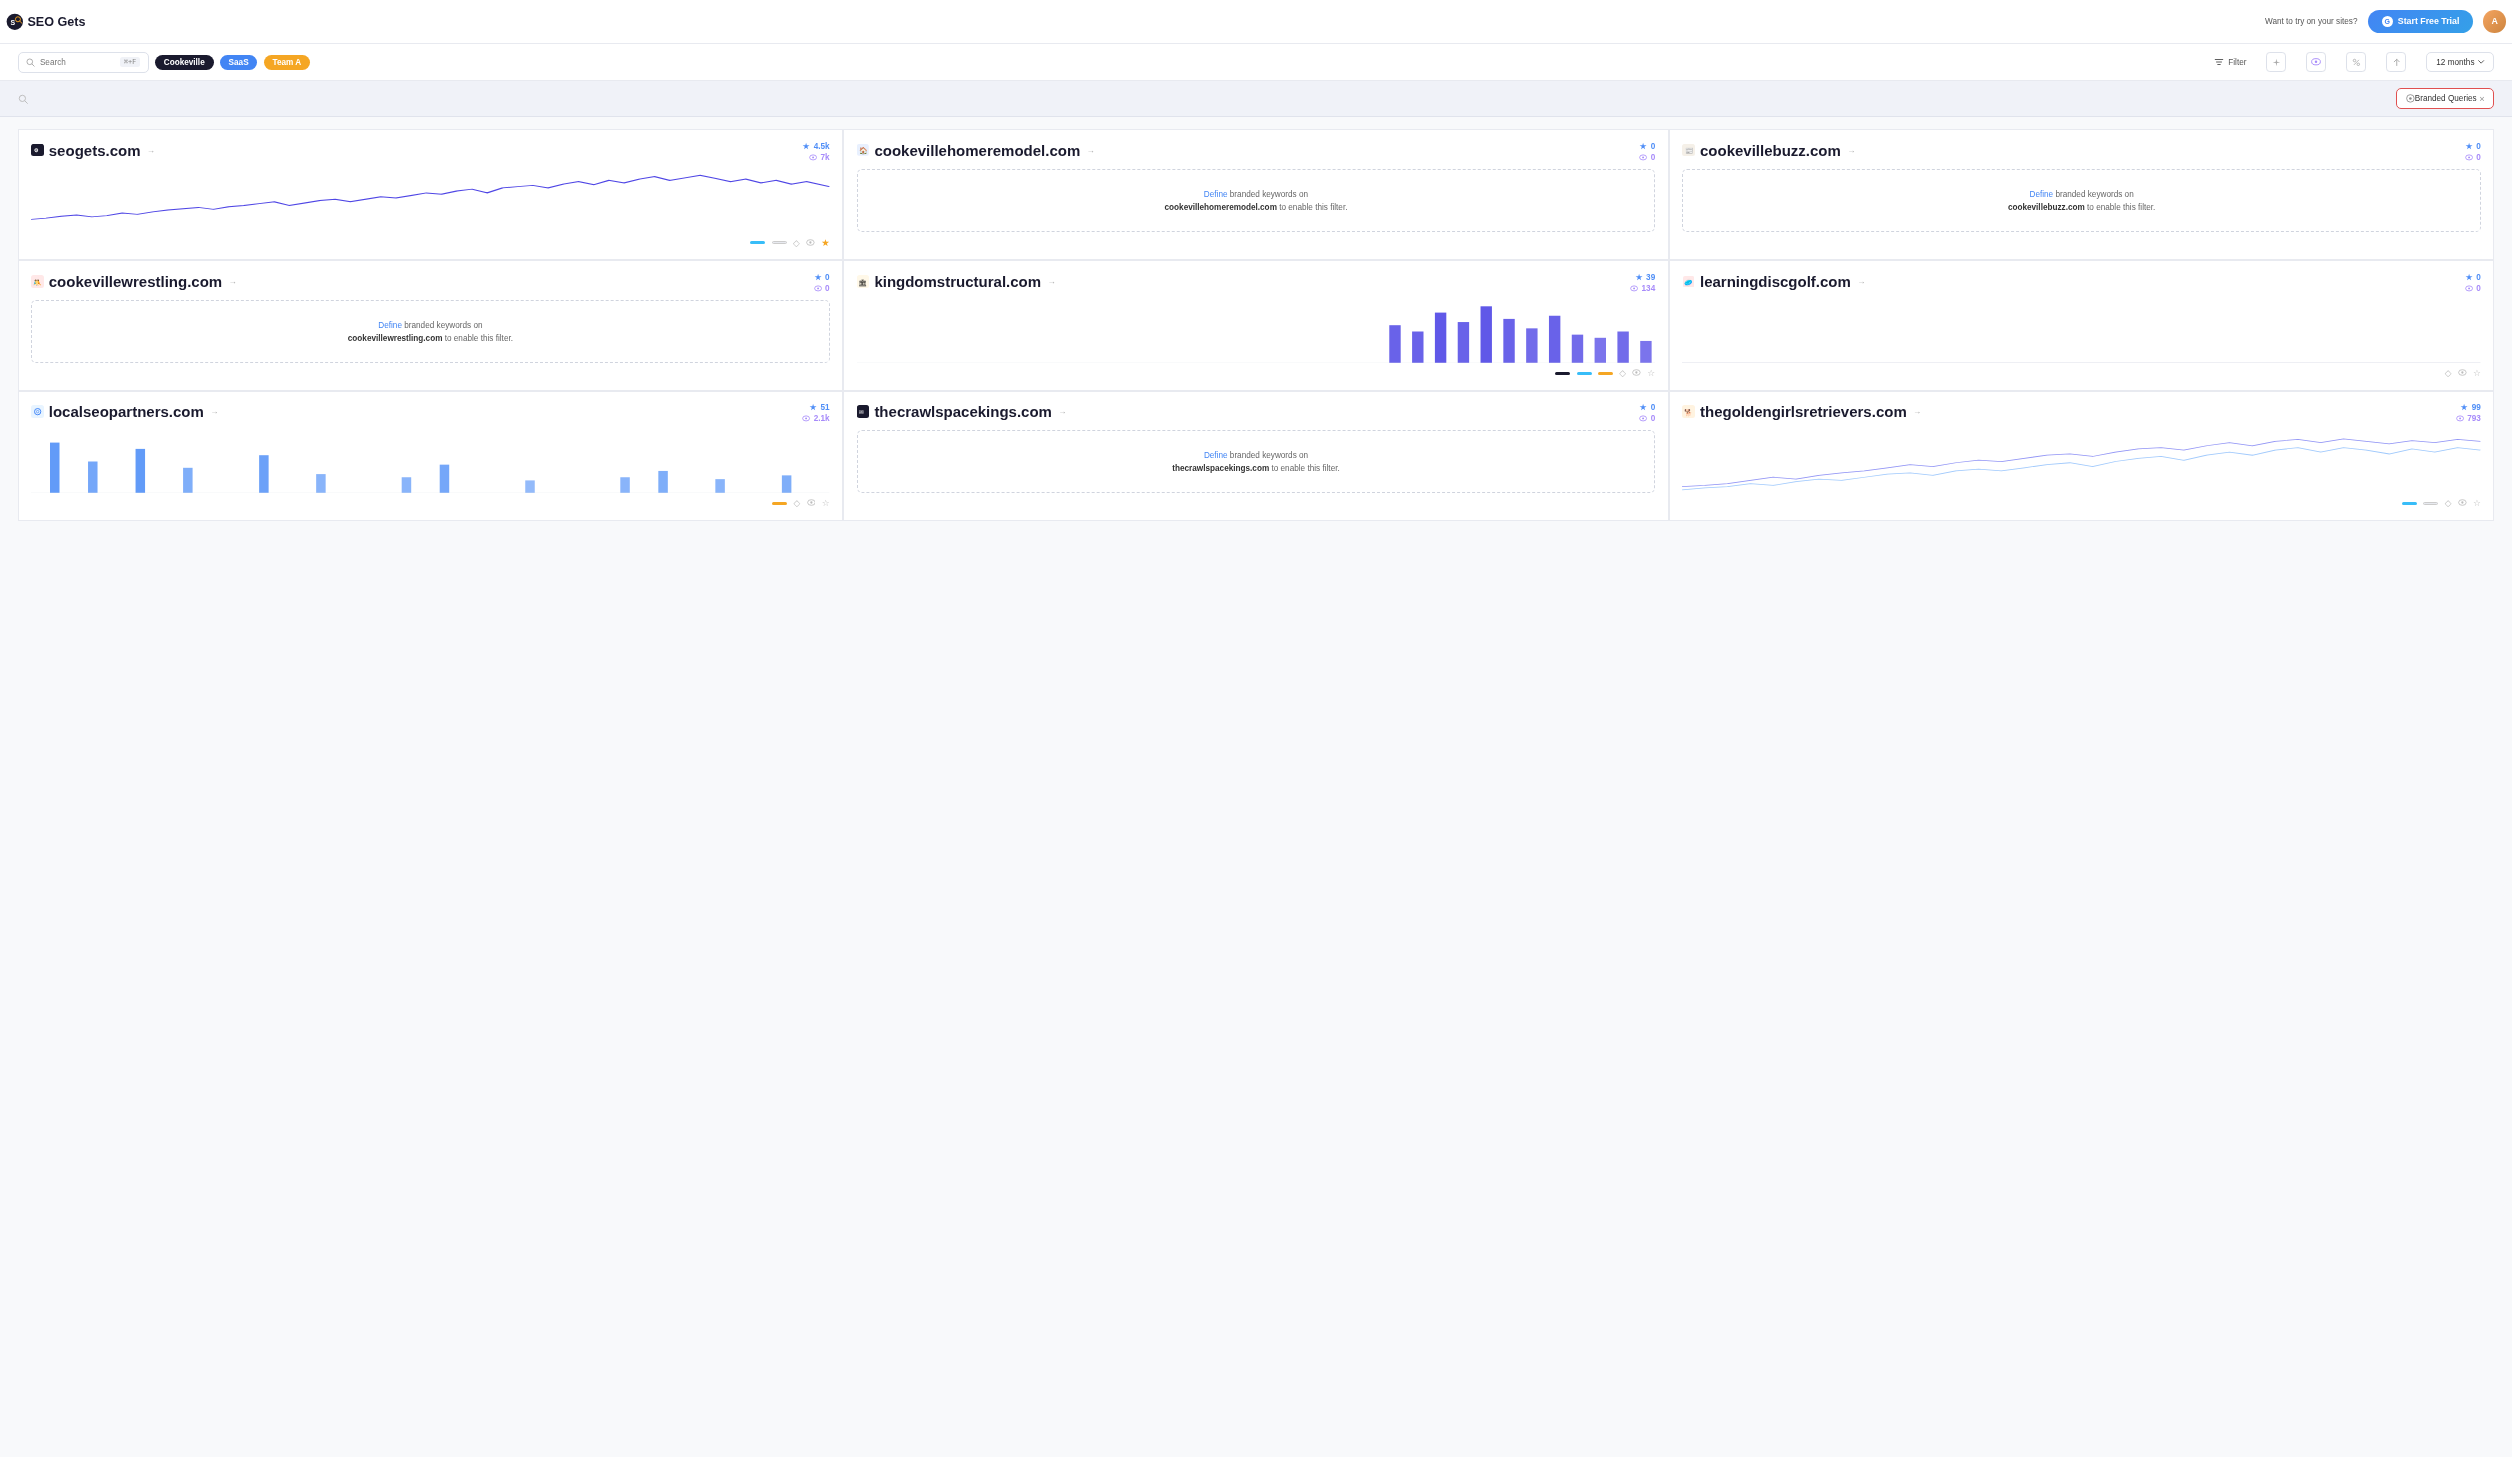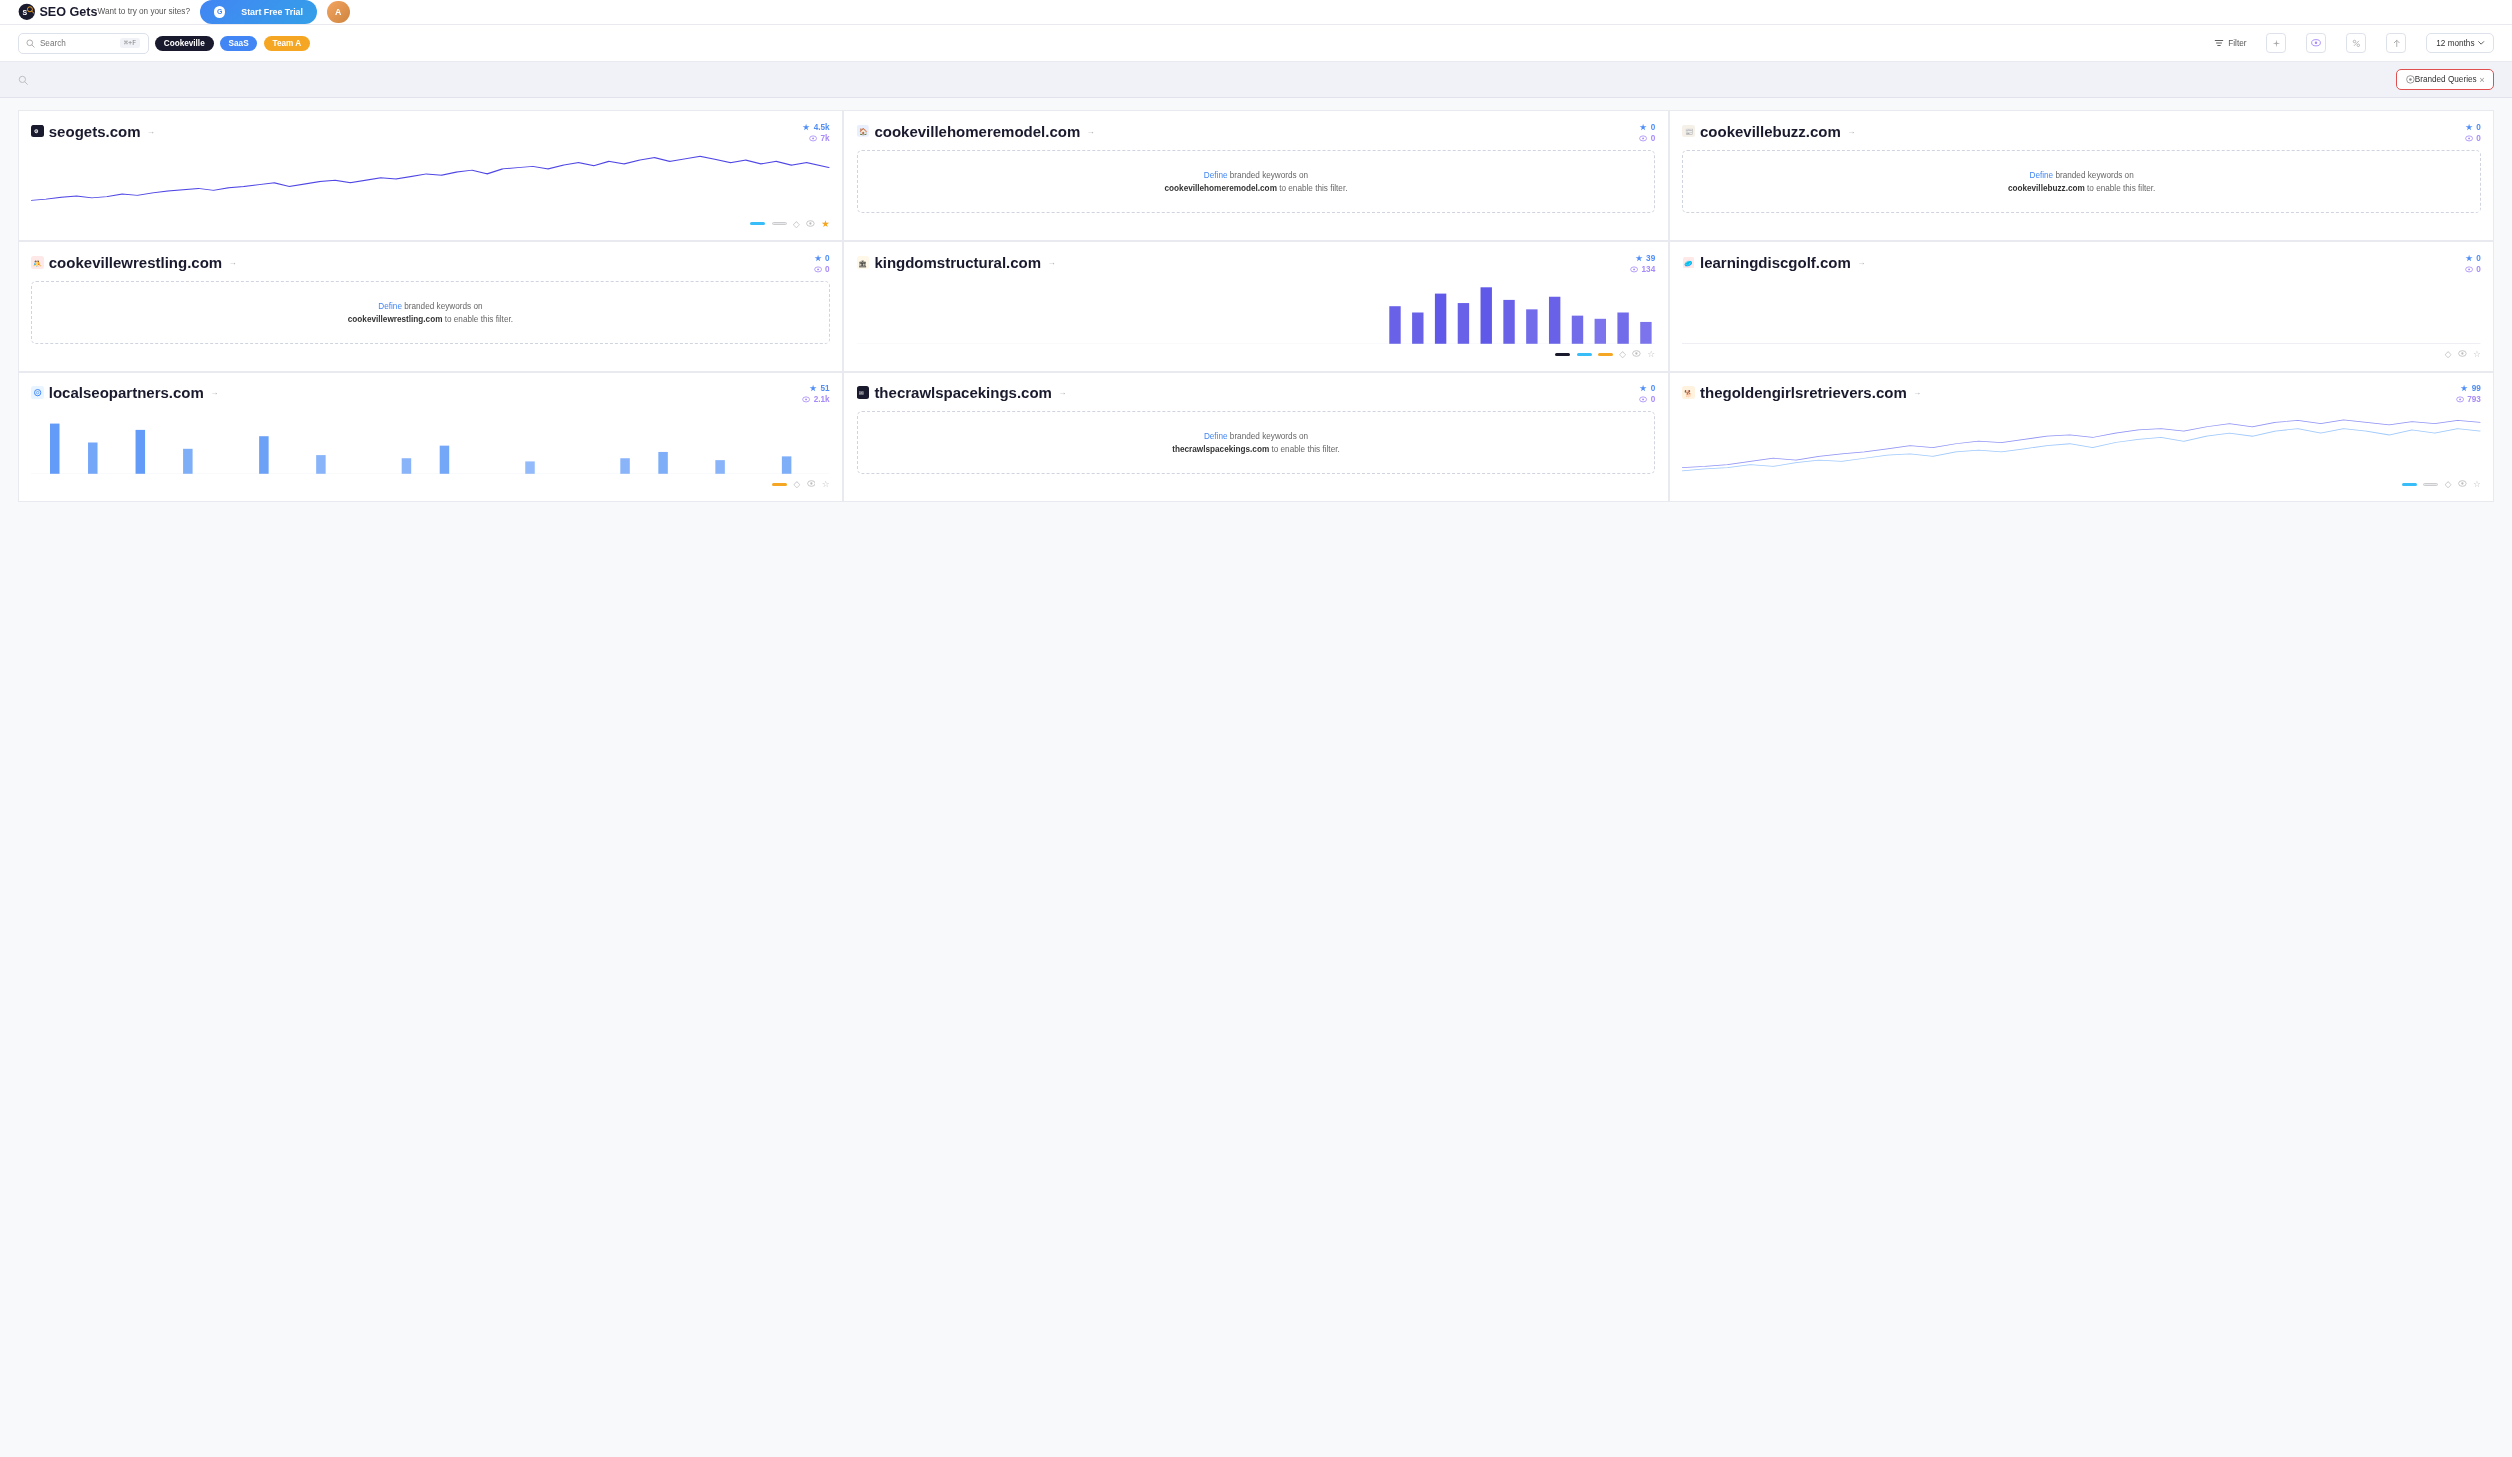--- a/index.html
+++ b/index.html
@@ -1,24 +1,24 @@
 <!DOCTYPE html>
 <html style="font-size:10px"><head>
   <meta charset="utf-8">
   <style>
     * { box-sizing: border-box; margin: 0; padding: 0; }
     body { font-family: -apple-system, BlinkMacSystemFont, 'Segoe UI', sans-serif; background: #f8f9fb; color: #1a1a2e; font-size: 8.8px; }
 
     
-    .header { background: #fff; border-bottom: 0.6px solid #e8eaf0; padding: 0 18px; height: 25px; display: flex; align-items: center; }
+    .header { background: #fff; border-bottom: 0.6px solid #e8eaf0; padding: 0 6px; height: 44px; display: flex; align-items: center; justify-content: space-between; }
     .logo-area { display: flex; align-items: center; gap: 3.8px; }
     .logo-text { font-size: 12.6px; font-weight: 700; color: #1a1a2e; }
     .header-right { display: flex; align-items: center; gap: 10px; }
     .trial-text { color: #555; font-size: 8.2px; }
-    .start-trial-btn { background: linear-gradient(135deg, #4285f4, #34a0e8); color: #fff; border: none; border-radius: 15px; padding: 6.3px 14px; font-size: 8.8px; font-weight: 600; cursor: pointer; display: flex; align-items: center; gap: 16px; }
+    .start-trial-btn { background: linear-gradient(135deg, #4285f4, #34a0e8); color: #fff; border: none; border-radius: 15px; padding: 6.3px 14px; font-size: 8.8px; font-weight: 600; cursor: pointer; display: flex; align-items: center; gap: 5px; }
     .g-icon { width: 11.3px; height: 11.3px; background: #fff; border-radius: 50%; display: flex; align-items: center; justify-content: center; font-size: 7px; font-weight: 700; color: #4285f4; }
     .avatar { width: 22.6px; height: 22.6px; border-radius: 50%; background: linear-gradient(135deg, #f4a460, #cd853f); display: flex; align-items: center; justify-content: center; color: #fff; font-size: 8.8px; font-weight: 600; }
 
     
     .toolbar { background: #fff; border-bottom: 0.6px solid #e8eaf0; padding: 7.5px 17.6px; display: flex; align-items: center; justify-content: space-between; }
     .toolbar-left { display: flex; align-items: center; gap: 6.3px; }
     .search-box { display: flex; align-items: center; gap: 5px; border: 0.6px solid #dde1ea; border-radius: 5px; padding: 4.4px 7.5px; min-width: 126px; }
     .search-box input { border: none; outline: none; font-size: 8.2px; color: #888; background: transparent; }
     .shortcut-badge { background: #f0f2f7; border-radius: 2.5px; padding: 1.3px 3.8px; font-size: 7px; color: #888; font-family: monospace; }
     .tag { border-radius: 12.6px; padding: 3.1px 8.8px; font-size: 8.2px; font-weight: 600; cursor: pointer; }

